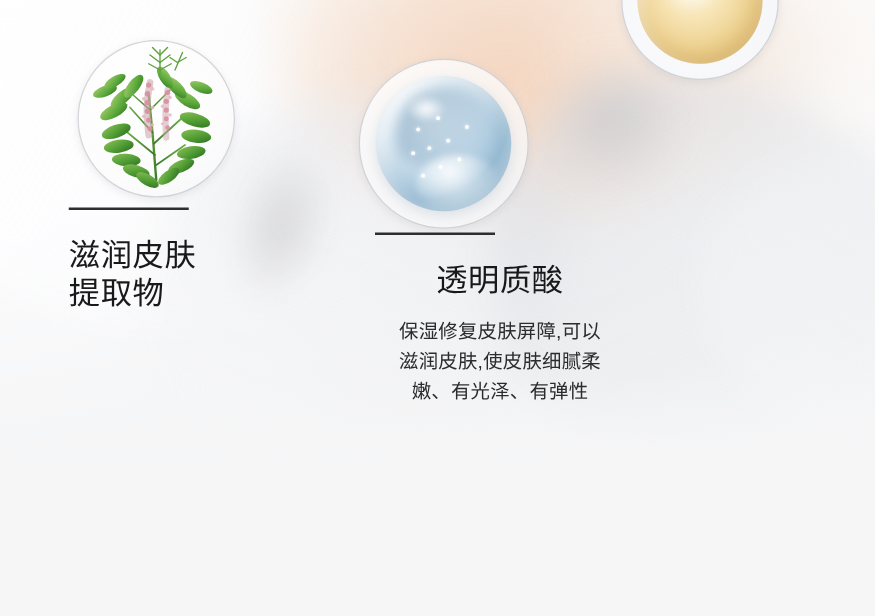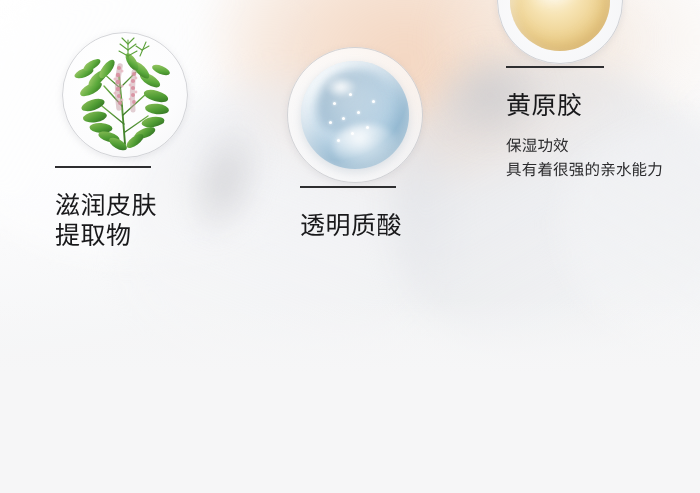--- a/index.html
+++ b/index.html
@@ -263,21 +263,21 @@
     line-height: 24px;
     color: #2c2c2e;
     margin: 0;
     letter-spacing: 0.2px;
     white-space: pre-line;
   }
 
   #block-licorice  { left: 55px;  top: 166px; width: 210px; }
   #block-licorice  .divider { width: 96px; }
 
-  #block-hyaluronic { left: 300px; top: 186px; width: 200px; }
+  #block-hyaluronic { left: 300px; top: 186px; width: 200px; text-align: center; }
   #block-hyaluronic .divider { width: 96px; }
 
   #block-xanthan   { left: 506px; top: 66px;  width: 195px; }
   #block-xanthan   .divider { width: 98px; }
 </style>
 </head>
 <body>
 
 <div class="poster">
 
@@ -420,22 +420,19 @@
 
   <div class="block" id="block-licorice">
     <div class="divider"></div>
     <h2 class="title">滋润皮肤
 提取物</h2>
   </div>
 
   <div class="block" id="block-hyaluronic">
     <div class="divider"></div>
     <h2 class="title">透明质酸</h2>
+    <p class="desc">保湿修复皮肤屏障,可以
+滋润皮肤,使皮肤细腻柔
+嫩、有光泽、有弹性</p>
   </div>
 
-  <div class="block" id="block-xanthan">
-    <div class="divider"></div>
-    <h2 class="title">黄原胶</h2>
-    <p class="desc">保湿功效
-具有着很强的亲水能力</p>
-  </div>
 
 </div>
 
 </body></html>

